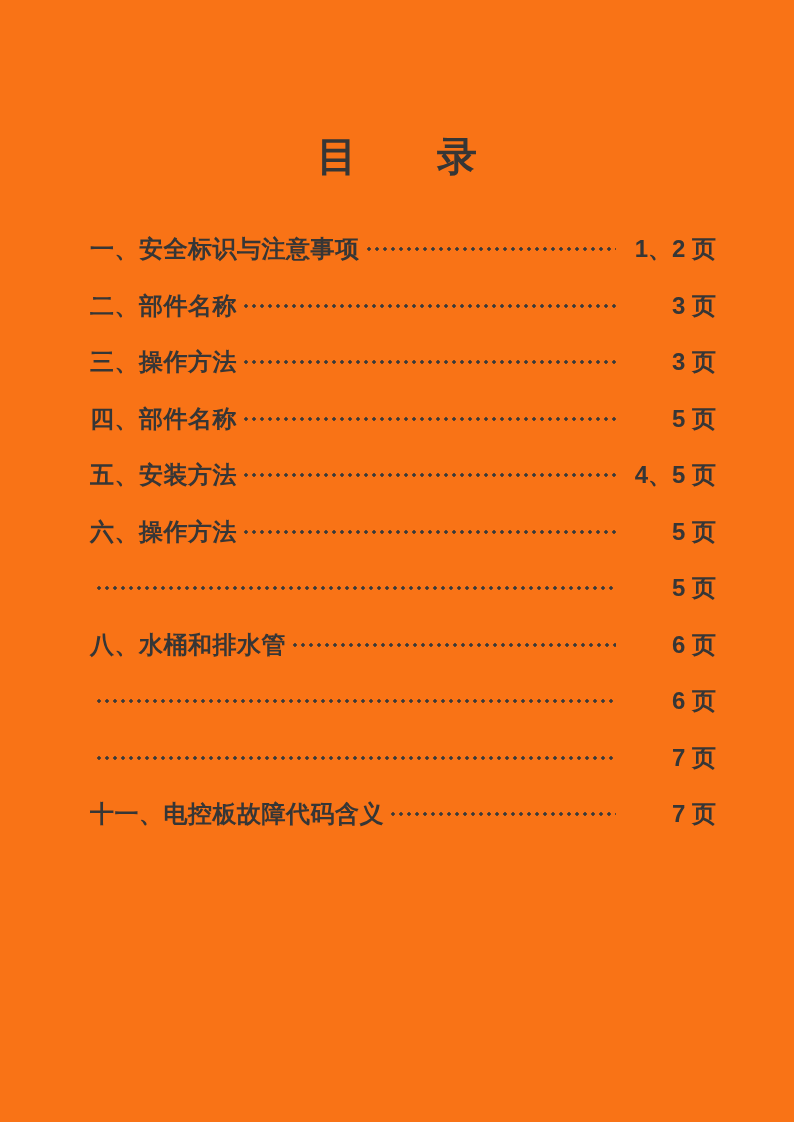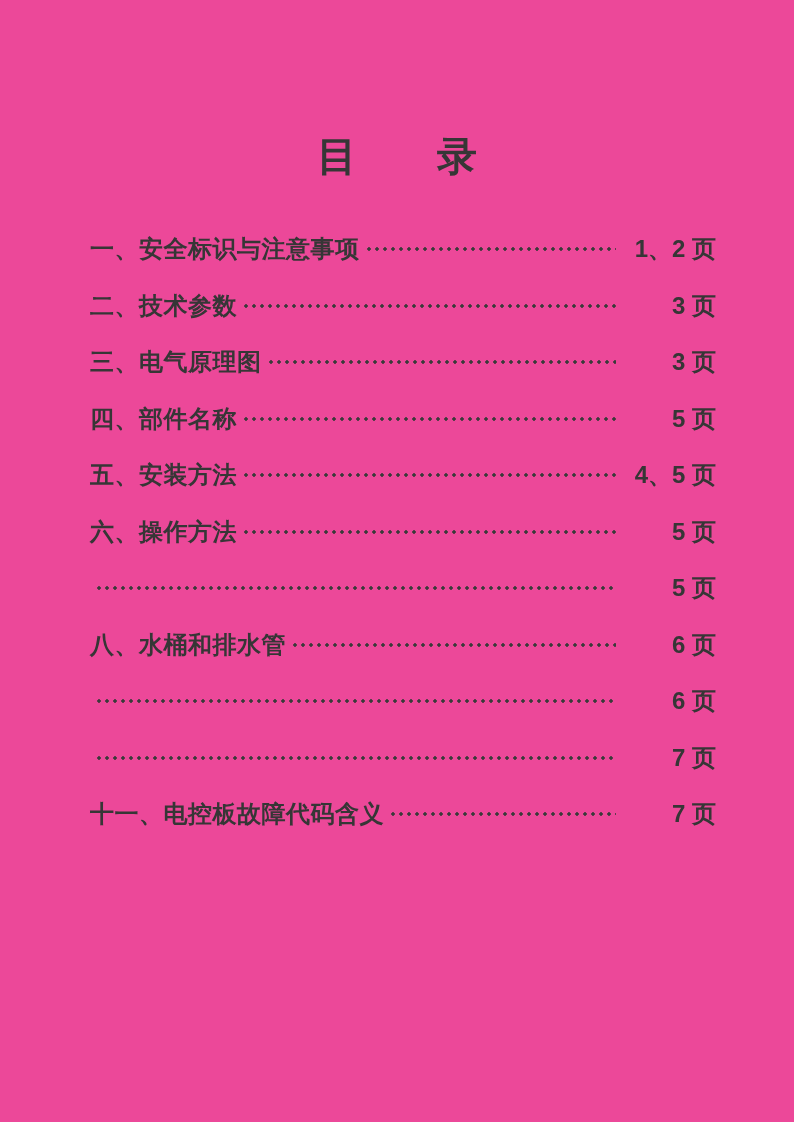--- a/index.html
+++ b/index.html
@@ -4,21 +4,21 @@
 <style>
   html, body { margin: 0; padding: 0; }
   body {
     width: 794px; height: 1122px;
     background: #ffffff;
     font-family: "Liberation Sans", sans-serif;
   }
   .page {
     position: relative;
     width: 794px; height: 1122px;
-    background: #ec4899;
+    background: #f97316;
     overflow: hidden;
   }
   .doc-title {
     position: absolute;
     top: 133px; left: 0; right: 0;
     margin: 0;
     text-align: center;
     font-size: 40px;
     line-height: 46px;
     font-weight: 700;
@@ -63,26 +63,26 @@
 
 <div class="page">
   <h1 class="doc-title">目　　录</h1>
   <div class="toc" id="toc-list">
       <div class="toc-row">
         <span class="toc-label">一、安全标识与注意事项</span>
         <span class="toc-leader"></span>
         <span class="toc-page">1、2 页</span>
       </div>
       <div class="toc-row">
-        <span class="toc-label">二、技术参数</span>
+        <span class="toc-label">二、部件名称</span>
         <span class="toc-leader"></span>
         <span class="toc-page">3 页</span>
       </div>
       <div class="toc-row">
-        <span class="toc-label">三、电气原理图</span>
+        <span class="toc-label">三、操作方法</span>
         <span class="toc-leader"></span>
         <span class="toc-page">3 页</span>
       </div>
       <div class="toc-row">
         <span class="toc-label">四、部件名称</span>
         <span class="toc-leader"></span>
         <span class="toc-page">5 页</span>
       </div>
       <div class="toc-row">
         <span class="toc-label">五、安装方法</span>

